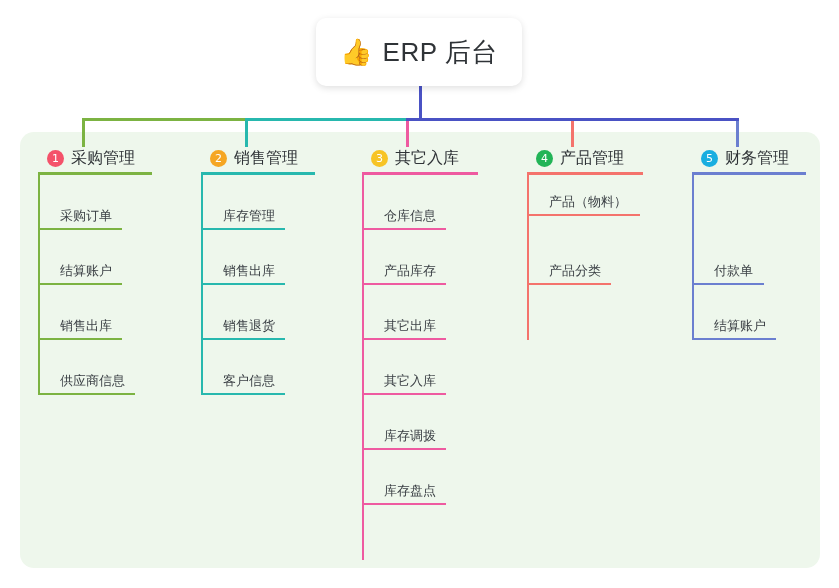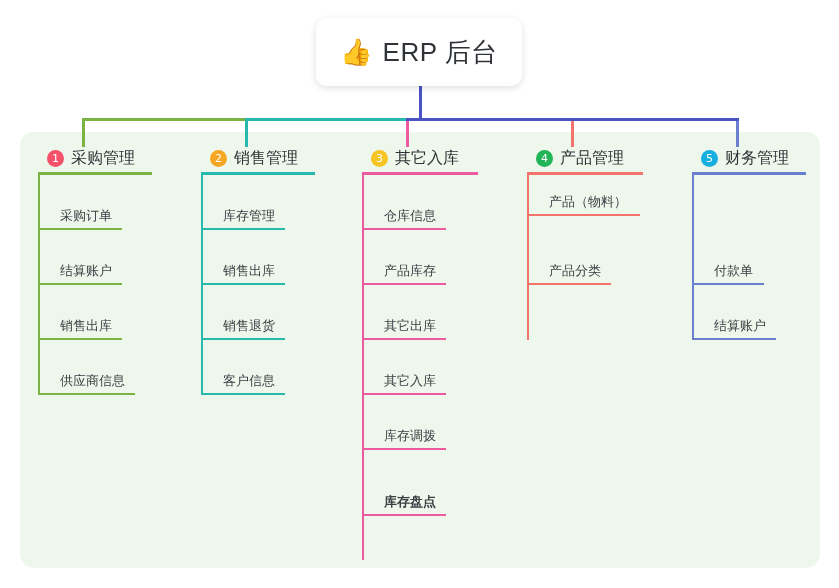--- a/index.html
+++ b/index.html
@@ -151,21 +151,21 @@
             <div class="leaf-rule" style="width: 84px; background: rgb(238, 90, 160);"></div>
           </div>
           <div class="leaf" style="position: absolute; left: 0px; top: 165px; width: 84px; height: 55px;">
             <span class="leaf-text">其它入库</span>
             <div class="leaf-rule" style="width: 84px; background: rgb(238, 90, 160);"></div>
           </div>
           <div class="leaf" style="position: absolute; left: 0px; top: 220px; width: 84px; height: 55px;">
             <span class="leaf-text">库存调拨</span>
             <div class="leaf-rule" style="width: 84px; background: rgb(238, 90, 160);"></div>
           </div>
-          <div class="leaf" style="position: absolute; left: 0px; top: 275px; width: 84px; height: 66px; font-weight: bold;">
+          <div class="leaf" style="position: absolute; left: 0px; top: 275px; width: 84px; height: 55px;">
             <span class="leaf-text">库存盘点</span>
             <div class="leaf-rule" style="width: 84px; background: rgb(238, 90, 160);"></div>
           </div>
         </div>
       </div>
       <div class="col" style="left: 527px;">
         <div class="col-head">
           <span class="badge" style="background: rgb(34, 180, 87);">4</span>
           <span class="col-title">产品管理</span>
           <div class="head-rule" style="width: 116px; background: rgb(244, 115, 108);"></div>

